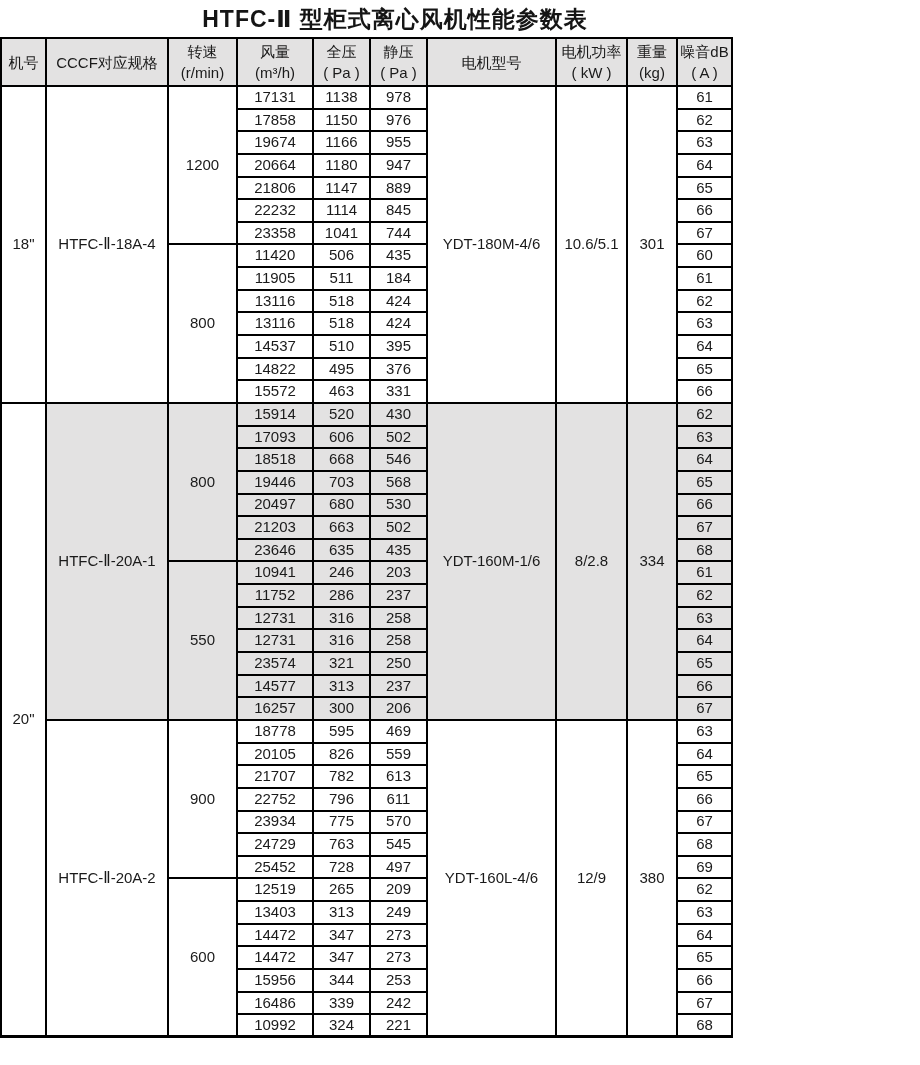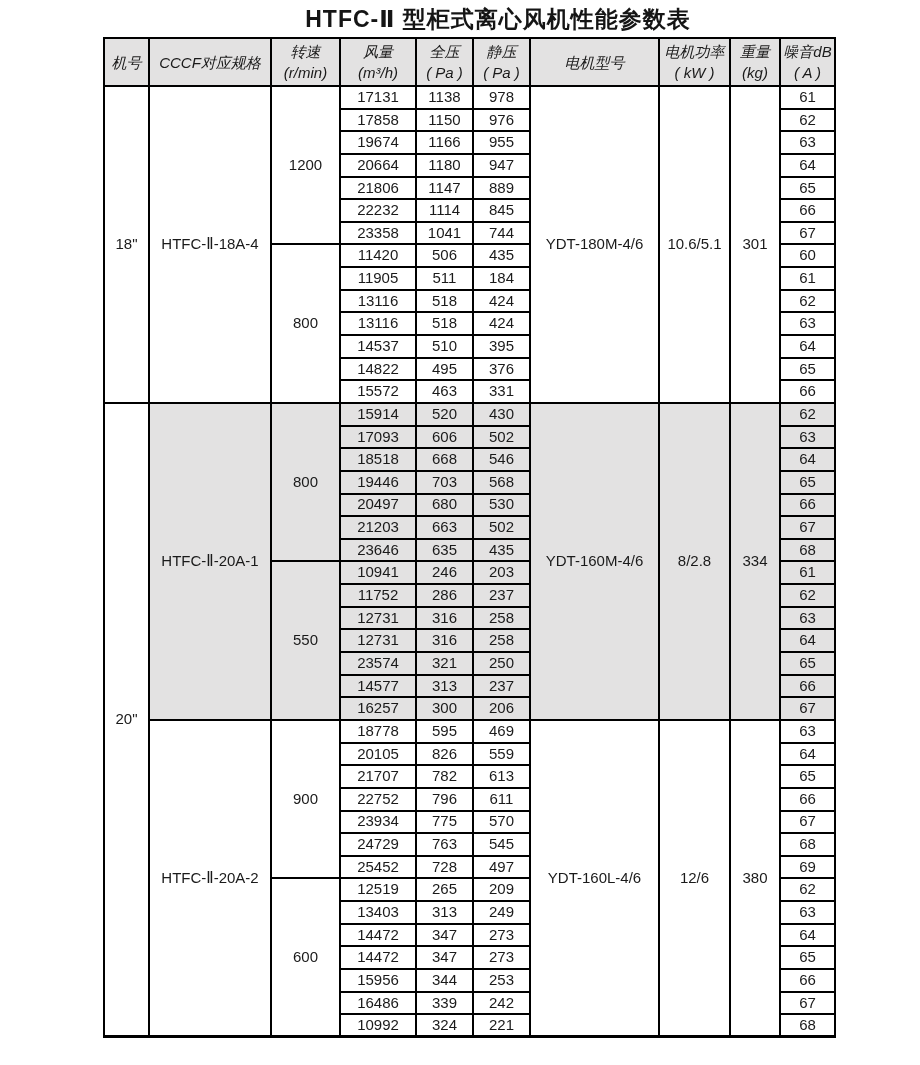--- a/index.html
+++ b/index.html
@@ -12,21 +12,20 @@
     font-family: "Liberation Sans", "DejaVu Sans", sans-serif;
     color: #1a1a1a;
   }
   .page {
     width: 920px;
     height: 1065px;
     box-sizing: border-box;
     padding-top: 4px;
   }
   .table-wrap {
-    margin-left: 103px;
     width: 790px;
   }
   .doc-title {
     text-align: center;
     font-size: 23px;
     font-weight: 600;
     letter-spacing: 1px;
     line-height: 30px;
     margin: 0 0 3px 0;
     color: #151515;
@@ -42,21 +41,21 @@
     border: 2px solid #000;
     padding: 0;
     text-align: center;
     vertical-align: middle;
     font-size: 15px;
     font-weight: normal;
     line-height: 1.25;
     overflow: hidden;
     white-space: nowrap;
   }
-  tr.header-row { height: 48px; font-style: italic; }
+  tr.header-row { height: 48px; }
   tr.header-row th { background: #e3e2e2; font-size: 15px; line-height: 21px; }
   tr.data-row { height: 22.65px; }
   td.shaded { background: #e3e2e2; }
   td.thick-top { border-top-width: 3px; }
   .hdr-line { display: block; }
 </style>
 </head>
 <body>
 
 <div class="page">
@@ -208,21 +207,21 @@
             <td>331</td>
             <td>66</td>
           </tr>
           <tr class="data-row">
             <td rowspan="28" class="thick-top">20"</td>
             <td rowspan="14" class="shaded thick-top">HTFC-Ⅱ-20A-1</td>
             <td rowspan="7" class="shaded thick-top">800</td>
             <td class="shaded thick-top">15914</td>
             <td class="shaded thick-top">520</td>
             <td class="shaded thick-top">430</td>
-            <td rowspan="14" class="shaded thick-top">YDT-160M-4/6</td>
+            <td rowspan="14" class="shaded thick-top">YDT-160M-1/6</td>
             <td rowspan="14" class="shaded thick-top">8/2.8</td>
             <td rowspan="14" class="shaded thick-top">334</td>
             <td class="shaded thick-top">62</td>
           </tr>
           <tr class="data-row">
             <td class="shaded">17093</td>
             <td class="shaded">606</td>
             <td class="shaded">502</td>
             <td class="shaded">63</td>
           </tr>
@@ -299,21 +298,21 @@
             <td class="shaded">206</td>
             <td class="shaded">67</td>
           </tr>
           <tr class="data-row">
             <td rowspan="14" class="thick-top">HTFC-Ⅱ-20A-2</td>
             <td rowspan="7" class="thick-top">900</td>
             <td class="thick-top">18778</td>
             <td class="thick-top">595</td>
             <td class="thick-top">469</td>
             <td rowspan="14" class="thick-top">YDT-160L-4/6</td>
-            <td rowspan="14" class="thick-top">12/6</td>
+            <td rowspan="14" class="thick-top">12/9</td>
             <td rowspan="14" class="thick-top">380</td>
             <td class="thick-top">63</td>
           </tr>
           <tr class="data-row">
             <td>20105</td>
             <td>826</td>
             <td>559</td>
             <td>64</td>
           </tr>
           <tr class="data-row">

